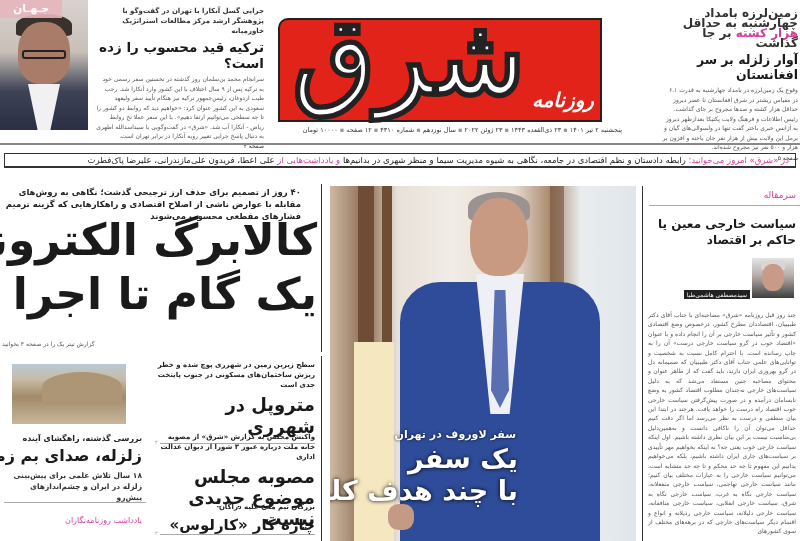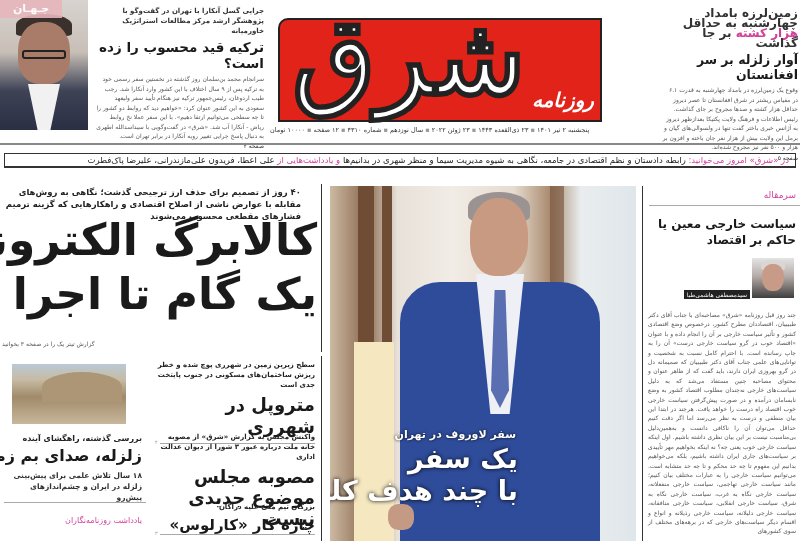--- a/index.html
+++ b/index.html
@@ -19,21 +19,21 @@
     #tl-text .kicker { font-size: 7px; line-height: 10px; font-weight: bold; color: #333; }
     #tl-text .head { font-size: 13.5px; font-weight: bold; margin: 3px 0 3px; line-height: 16px; }
     #tl-text .body { font-size: 6px; line-height: 9.5px; color: #555; }
     #tl-text .page { font-size: 6px; color: #333; margin-top: 1px; }
 
     
     #mast { left: 272px; top: 10px; width: 330px; height: 112px; }
     #mast .red { position: absolute; left: 6px; top: 8px; width: 324px; height: 104px; background: #e2231a; border: 2px solid #222; border-radius: 10px 0 0 0; }
     #mast .logo { position: absolute; left: 20px; top: -8px; font-family: "DejaVu Serif", serif; font-size: 108px; font-weight: bold; color: #fff; -webkit-text-stroke: 2px #222; line-height: 1; letter-spacing: -4px; }
     #mast .sub { position: absolute; right: 8px; top: 78px; font-family: "DejaVu Serif", serif; font-style: italic; font-size: 20px; color: #fff; font-weight: bold; }
-    #dateline { left: 270px; top: 126px; width: 352px; font-size: 6.5px; color: #333; white-space: nowrap; text-align: left; }
+    #dateline { left: 270px; top: 126px; width: 352px; font-size: 6.5px; color: #333; white-space: nowrap; text-align: right; }
     #dateline span + span::before { content: " ▪ "; color: #999; }
 
     
     #tr-text { left: 662px; top: 8px; width: 136px; }
     #tr-text .kicker { font-size: 12px; line-height: 10px; font-weight: bold; color: #333; }
     #tr-text .kicker .pink { color: #d2409a; }
     #tr-text .head { font-size: 12.5px; font-weight: bold; margin: 4px 0 3px; line-height: 15px; }
     #tr-text .body { font-size: 6px; line-height: 9.5px; color: #555; }
     #tr-text .page { font-size: 6px; color: #333; margin-top: 2px; }
 

